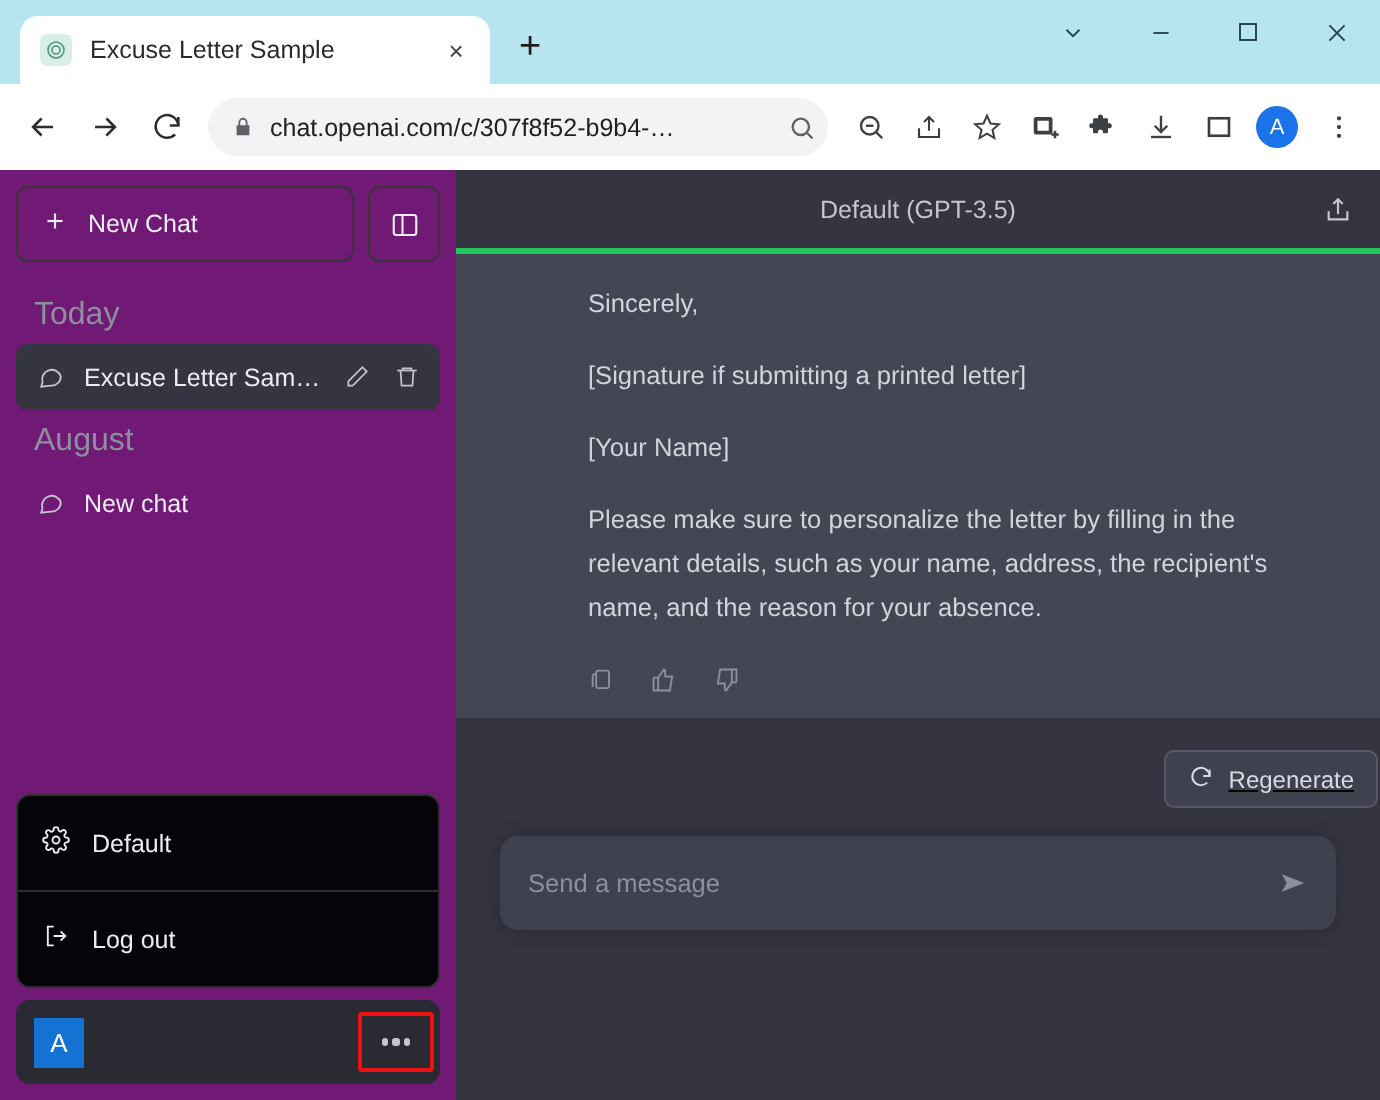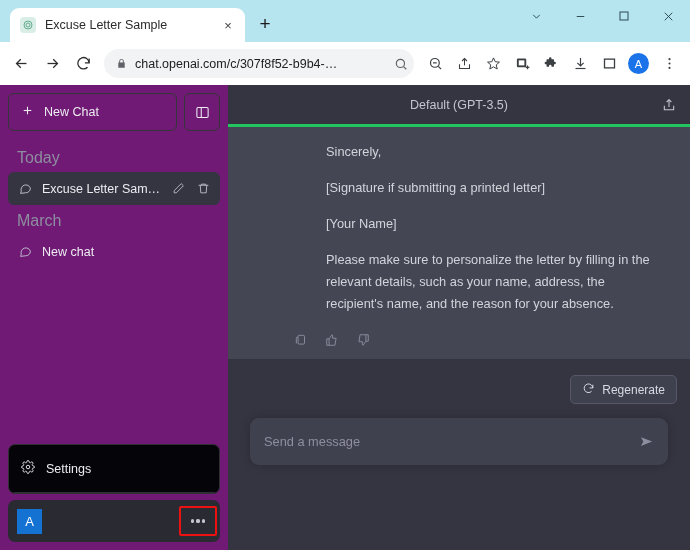--- a/index.html
+++ b/index.html
@@ -134,29 +134,29 @@
   .chat-header {
     height:42px; flex:0 0 42px; background:#343541; display:flex;
     align-items:center; justify-content:center; position:relative;
     border-bottom:3px solid #22c55e;
   }
   .chat-model { font-size:12.5px; color:#c5c5d2; }
   .share-ic { position:absolute; right:13px; color:#c5c5d2;
               display:flex; align-items:center; }
   .msg-area { flex:1; overflow:hidden; display:flex; flex-direction:column; }
   .assistant-msg { background:#444654; padding:14px 0 10px; }
-  .msg-inner { padding:0 36px 0 66px;margin-left:32px; }
+  .msg-inner { padding:0 36px 0 66px; }
   .msg-p {
     color:#d1d5db; font-size:12.8px; line-height:1.72; margin-bottom:14px;
   }
   .msg-actions { display:flex; gap:17px; padding:4px 0 2px 66px; color:#8e8ea0; }
   .act-ic { display:flex; align-items:center; justify-content:center; }
 
   .below { background:#343541; flex:1; display:flex; flex-direction:column; }
-  .regen-wrap { display:flex; justify-content:flex-end; padding:16px 13px 0; }
+  .regen-wrap { display:flex; justify-content:flex-end; padding:16px 1px 0;text-decoration:underline; }
   .regen-btn {
     border:1px solid #565869; border-radius:5px; background:#40414f;
     color:#d9d9e3; font-size:12px; height:29px; padding:0 11px;
     display:flex; align-items:center; gap:7px;
   }
   .composer-wrap { padding:14px 22px 0; }
   .composer {
     background:#40414f; border-radius:9px; height:47px; display:flex;
     padding:0 14px; box-shadow:0 0 9px rgba(0,0,0,.22);
   }
@@ -344,44 +344,56 @@
           </span>
           <span class="sb-act">
             <svg width="13" height="13" viewBox="0 0 24 24" fill="none" stroke="currentColor" stroke-width="1.6">
                 <polyline points="3 6 21 6"></polyline>
                 <path d="M8 6V4h8v2"></path>
                 <path d="M6 6l1 14h10l1-14"></path>
               </svg>
           </span>
         </div>
 
-        <div class="sb-group">March</div>
+        <div class="sb-group">August</div>
         <div class="sb-item">
           <span class="sb-act">
             <svg width="13" height="13" viewBox="0 0 24 24" fill="none" stroke="currentColor" stroke-width="1.7">
                 <path d="M21 11.5a8.4 8.4 0 0 1-9 8.4L3 21l1.2-4.1A8.4 8.4 0 1 1 21 11.5z"></path>
               </svg>
           </span>
           <span class="sb-item-label">New chat</span>
         </div>
       </div>
 
       <div class="sb-menu">
         <div class="menu-grp">
           <div class="menu-item">
             <span>
               <svg width="14" height="14" viewBox="0 0 24 24" fill="none" stroke="currentColor" stroke-width="1.6">
                   <circle cx="12" cy="12" r="3"></circle>
                   <path d="M19.4 15a1.6 1.6 0 0 0 .3 1.8l.1.1a2 2 0 1 1-2.8 2.8l-.1-.1a1.6 1.6 0 0 0-1.8-.3 1.6 1.6 0 0 0-1 1.5V21a2 2 0 1 1-4 0v-.1A1.6 1.6 0 0 0 9 19.4a1.6 1.6 0 0 0-1.8.3l-.1.1a2 2 0 1 1-2.8-2.8l.1-.1a1.6 1.6 0 0 0 .3-1.8 1.6 1.6 0 0 0-1.5-1H3a2 2 0 1 1 0-4h.1A1.6 1.6 0 0 0 4.6 9a1.6 1.6 0 0 0-.3-1.8l-.1-.1a2 2 0 1 1 2.8-2.8l.1.1a1.6 1.6 0 0 0 1.8.3H9a1.6 1.6 0 0 0 1-1.5V3a2 2 0 1 1 4 0v.1a1.6 1.6 0 0 0 1 1.5 1.6 1.6 0 0 0 1.8-.3l.1-.1a2 2 0 1 1 2.8 2.8l-.1.1a1.6 1.6 0 0 0-.3 1.8V9a1.6 1.6 0 0 0 1.5 1H21a2 2 0 1 1 0 4h-.1a1.6 1.6 0 0 0-1.5 1z"></path>
                 </svg>
             </span>
-            <span>Settings</span>
+            <span>Default</span>
           </div>
         </div>
         <div class="menu-sep"></div>
+        <div class="menu-grp">
+          <div class="menu-item">
+            <span>
+              <svg width="14" height="14" viewBox="0 0 24 24" fill="none" stroke="currentColor" stroke-width="1.6">
+                  <path d="M10 4H5v16h5"></path>
+                  <polyline points="16 8 20 12 16 16"></polyline>
+                  <line x1="20" y1="12" x2="10" y2="12"></line>
+                </svg>
+            </span>
+            <span>Log out</span>
+          </div>
+        </div>
       </div>
 
       <div class="profile-row">
         <div class="profile-av">A</div>
         <div class="profile-dots">
           <span class="dot"></span>
           <span class="dot"></span>
           <span class="dot"></span>
           <span class="hl-box"></span>
         </div>

